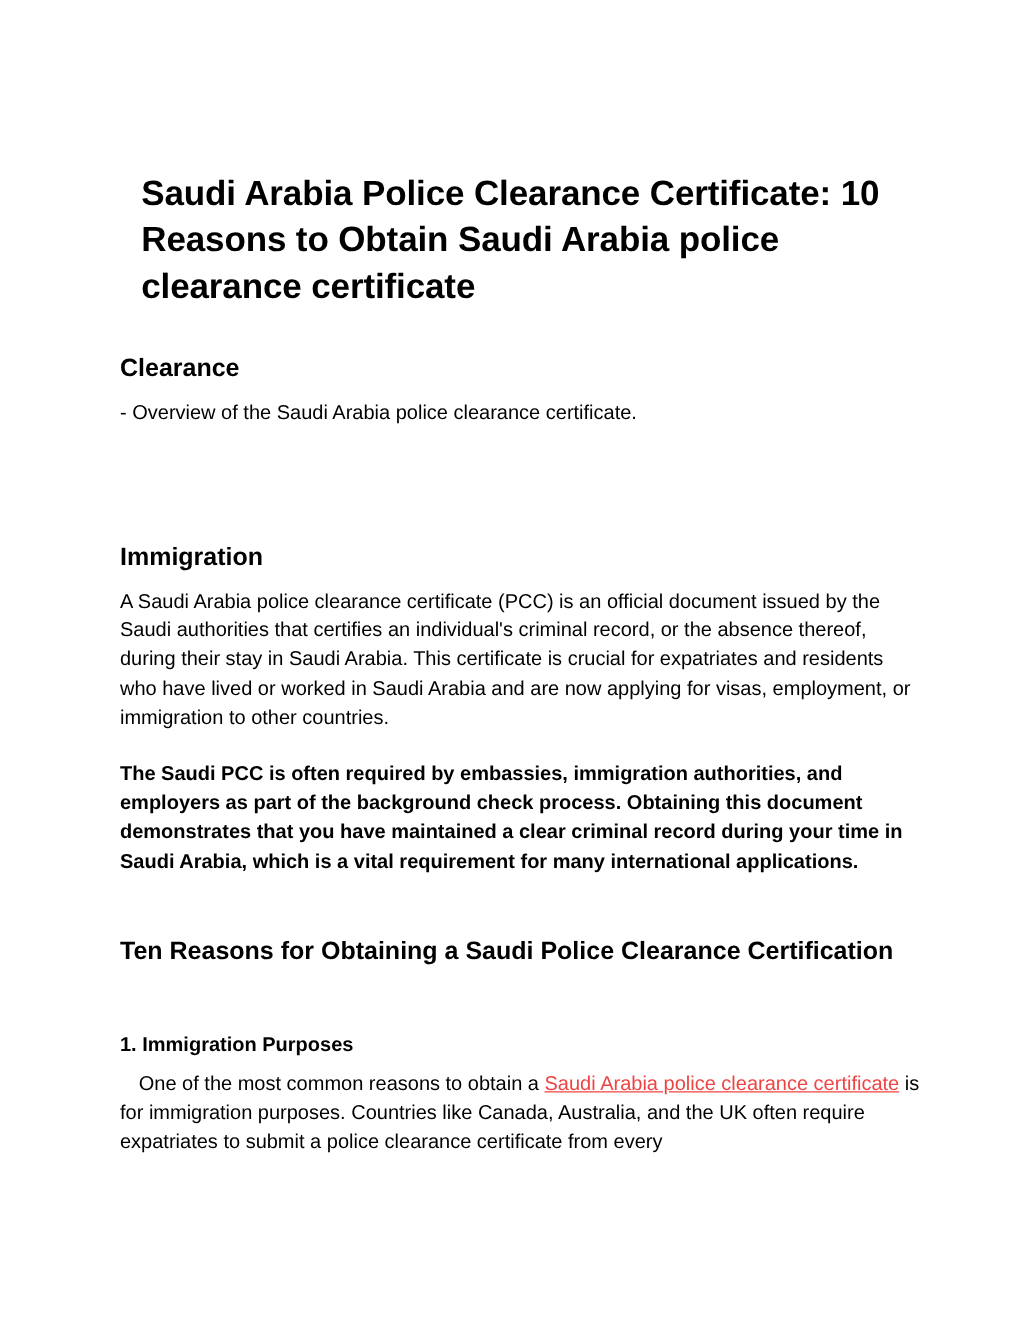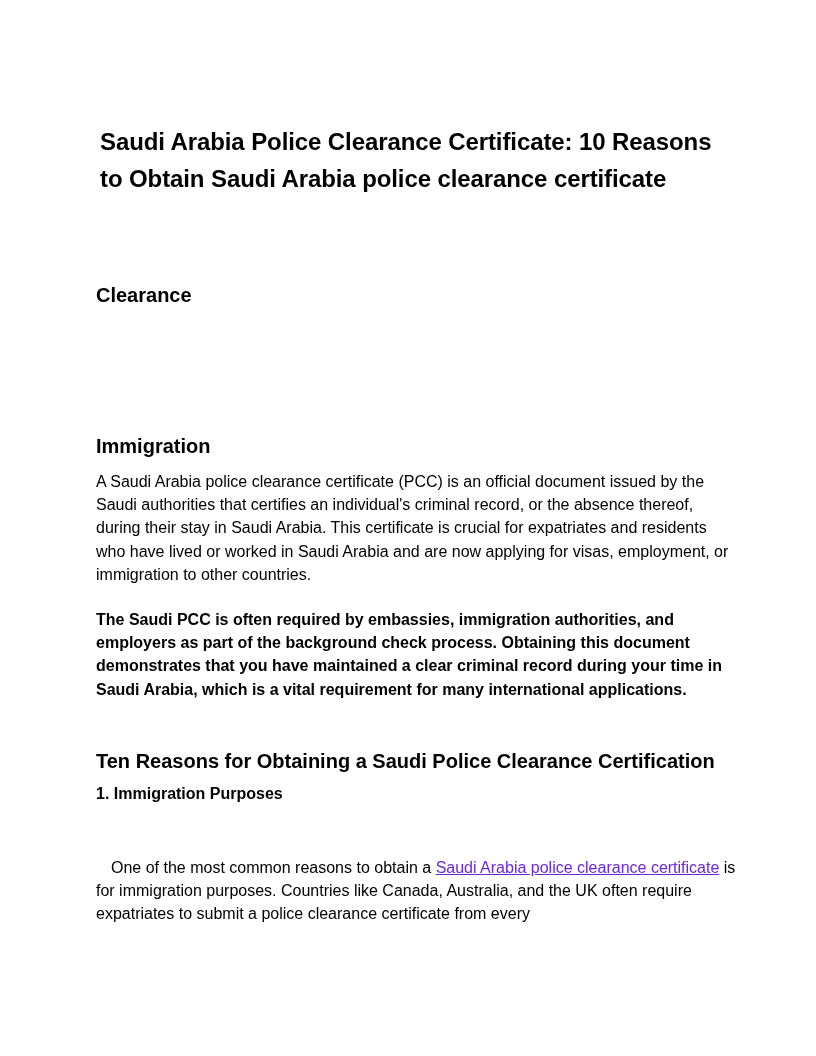--- a/index.html
+++ b/index.html
@@ -1,41 +1,42 @@
 <!DOCTYPE html>
 <html><head>
 <meta charset="utf-8">
 <style>
   html, body { margin: 0; padding: 0; background: #ffffff; }
   body { width: 816px; height: 1056px; position: relative; overflow: hidden;
          font-family: "Liberation Sans", sans-serif; color: #000; }
   .page { position: absolute; left: 96px; top: 0; width: 624px; }
-  .title { position: absolute; top: 119px; left: 0; width: 640px; margin: 4px;
-           font-size: 24px; font-weight: bold; line-height: 37px; letter-spacing: -0.1px; }
+  .title { position: absolute; top: 119px; left: 0; width: 640px; margin: 17px;
+           font-size: 28px; font-weight: bold; line-height: 37px; letter-spacing: -0.1px; }
   h2 { margin: 0; font-size: 20px; font-weight: bold; position: absolute; left: 0; width: 640px; }
   .h-highlights { top: 284px; }
   .h-intro { top: 435px; }
   .h-reasons { top: 747px; line-height: 28px; }
   .para { position: absolute; left: 0; width: 640px; margin: 0; font-size: 16px; line-height: 23.2px; }
   .hl-list { top: 319px; }
   .hl-list div { height: 23.2px; }
   .intro1 { top: 470px; }
   .intro2 { top: 608px; font-weight: bold; }
-  .reason-title { position: absolute; top: 785px; left: 0; font-size: 16px; font-weight: bold; margin: 0; text-align: center; }
+  .reason-title { position: absolute; top: 828px; left: 0; font-size: 16px; font-weight: bold; margin: 0; text-align: center; }
   .reason-body { top: 856px; text-indent: 15px; }
-  a.link { color: #6d28d9; }
+  a.link { color: #ef4444; }
 </style>
 </head>
 <body>
 
 <div class="page">
   <h1 class="title">Saudi Arabia Police Clearance Certificate: 10 Reasons to Obtain Saudi Arabia police clearance certificate</h1>
 
   <h2 class="h-highlights">Clearance</h2>
   <div class="para hl-list">
+    <div>- Overview of the Saudi Arabia police clearance certificate.</div>
   </div>
 
   <h2 class="h-intro">Immigration</h2>
   <p class="para intro1">A Saudi Arabia police clearance certificate (PCC) is an official document issued by the Saudi authorities that certifies an individual's criminal record, or the absence thereof, during their stay in Saudi Arabia. This certificate is crucial for expatriates and residents who have lived or worked in Saudi Arabia and are now applying for visas, employment, or immigration to other countries.</p>
   <p class="para intro2">The Saudi PCC is often required by embassies, immigration authorities, and employers as part of the background check process. Obtaining this document demonstrates that you have maintained a clear criminal record during your time in Saudi Arabia, which is a vital requirement for many international applications.</p>
 
   <h2 class="h-reasons">Ten Reasons for Obtaining a Saudi Police Clearance Certification</h2>
   <p class="reason-title">1. Immigration Purposes</p>
   <p class="para reason-body"><span>One of the most common reasons to obtain a </span><a class="link" href="#">Saudi Arabia police clearance certificate</a><span> is for immigration purposes. Countries like Canada, Australia, and the UK often require expatriates to submit a police clearance certificate from every</span></p>
 </div>

